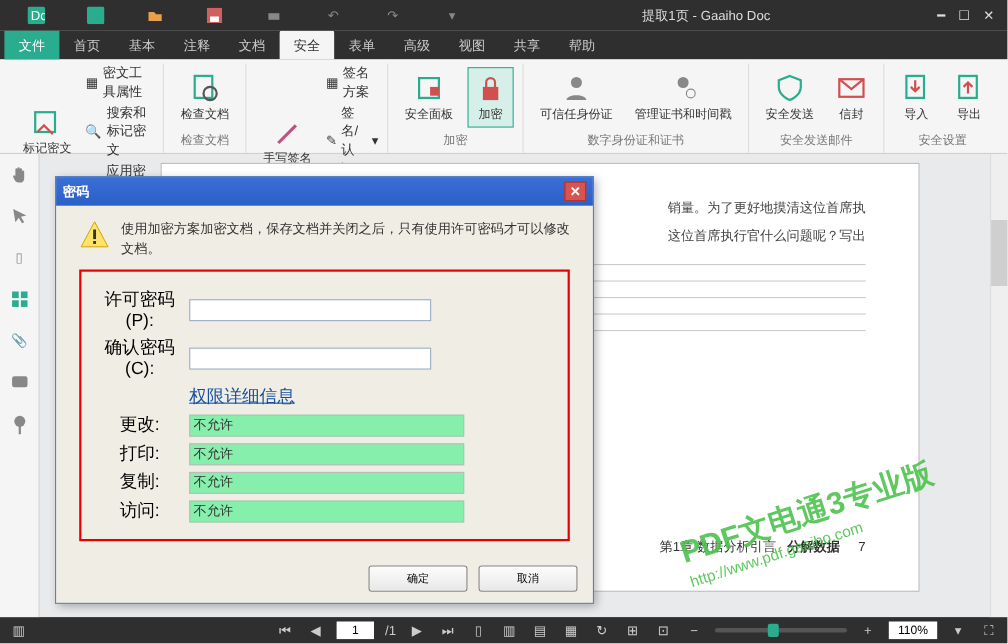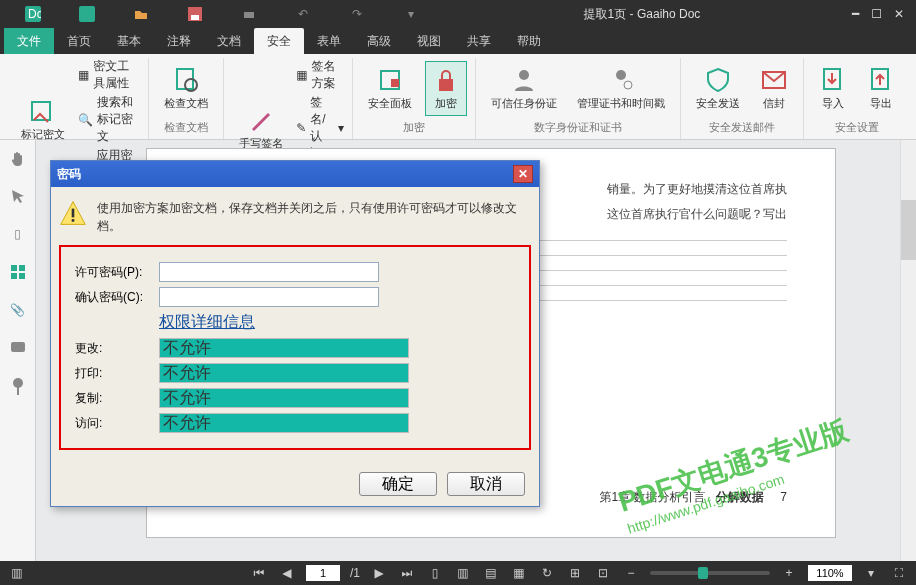--- a/index.html
+++ b/index.html
@@ -39,32 +39,32 @@
 .statusbar .flex{flex:1}
 .zoom-slider{width:120px;height:4px;background:#555;position:relative;border-radius:2px}
 .zoom-slider .thumb{position:absolute;top:-4px;left:40%;width:10px;height:12px;background:#2aac8e;border-radius:2px}
 .page-input{width:34px;text-align:center;background:#fff;color:#000;border:none;height:16px;font-size:11px}
 .zoom-input{width:44px;text-align:center;background:#fff;color:#000;border:none;height:16px;font-size:11px}
 
 .dialog{position:absolute;left:50px;top:160px;width:490px;background:#f0eee4;border:1px solid #5a7fbf;box-shadow:3px 3px 8px rgba(0,0,0,.3)}
 .dlg-title{height:26px;background:linear-gradient(#3a6fd8,#2a5fc8);color:#fff;display:flex;align-items:center;padding:0 6px;font-weight:bold;font-size:12px}
 .dlg-title .flex{flex:1}
 .dlg-close{width:20px;height:18px;background:#d9534f;border:1px solid #a03030;color:#fff;display:flex;align-items:center;justify-content:center;font-weight:bold}
-.dlg-body{padding:12px 8px}
+.dlg-body{padding:12px 21px}
 .dlg-warn{display:flex;gap:10px;align-items:flex-start;margin-bottom:10px}
 .warn-ico{width:28px;height:28px;flex-shrink:0}
 .dlg-warn-text{font-size:12px;line-height:1.5;color:#333}
 .red-box{border:2px solid #e40000;padding:10px 14px}
 .form-row{display:flex;align-items:center;margin:5px 0;gap:6px}
-.form-label{width:78px;text-align:left;font-size:12px}
+.form-label{width:78px;text-align:center;font-size:16px}
 .form-input{width:220px;height:20px;border:1px solid #97aac0;background:#fff}
 .link{color:#1550a0;text-decoration:underline;font-size:16px}
-.ro-field{width:250px;height:20px;border:1px solid #bbb;background:#14b8a6;padding:1px 3px;display:flex;align-items:center;font-size:16px;color:#333}
+.ro-field{width:250px;height:20px;border:1px solid #bbb;background:#86efac;padding:1px 3px;display:flex;align-items:center;font-size:12px;color:#333}
 .dlg-buttons{display:flex;justify-content:flex-end;gap:10px;padding:10px 14px}
-.dlg-btn{width:78px;height:24px;border:1px solid #888;background:linear-gradient(#fdfdfd,#e8e8e8);border-radius:3px;font-size:16px}
+.dlg-btn{width:90px;height:24px;border:1px solid #888;background:linear-gradient(#fdfdfd,#e8e8e8);border-radius:3px;font-size:10px}
 .scrollbar-v{position:absolute;right:0;top:140px;width:16px;height:calc(100% - 164px);background:#efefef;border-left:1px solid #ddd}
 .scrollbar-v .thumb{width:100%;height:60px;background:#cfcfcf;margin-top:60px}
 </style>
 </head>
 <body>
 
 <div class="titlebar">
   <span class="tb-icon">
       <svg width="16" height="16">
         <rect width="16" height="16" rx="2" fill="#2aac8e"></rect>

